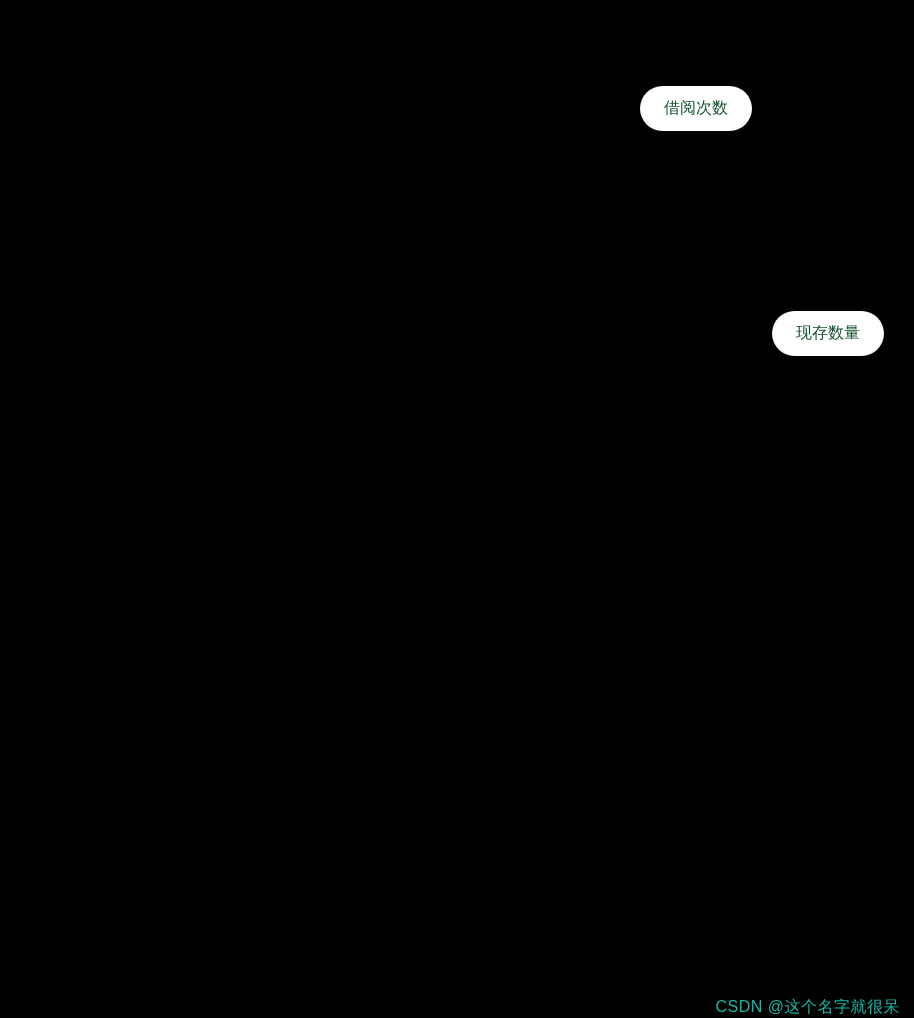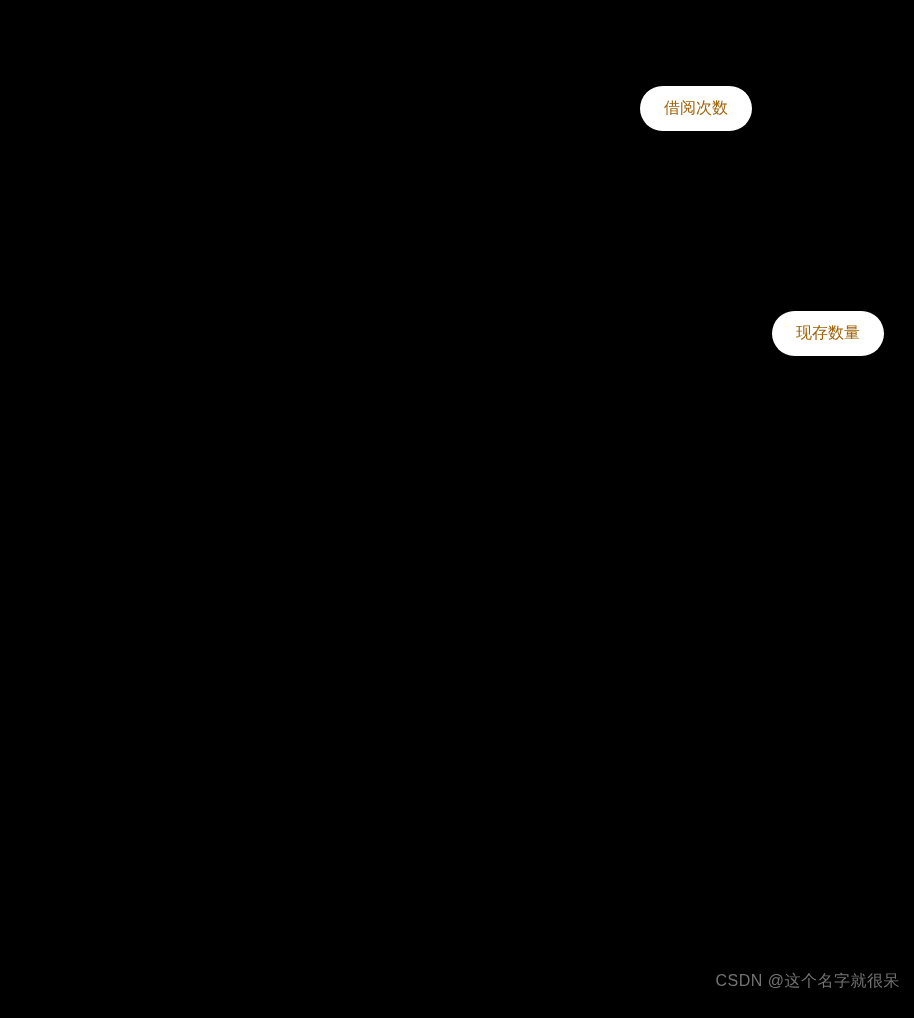--- a/index.html
+++ b/index.html
@@ -7,34 +7,34 @@
       width: 914px;
       height: 1018px;
       background: #000000;
       position: relative;
       font-family: "Microsoft YaHei", "SimSun", sans-serif;
       overflow: hidden;
     }
     .pill {
       position: absolute;
       background: #ffffff;
-      color: #a16207;
+      color: #14532d;
       font-size: 16px;
       padding: 12px 24px;
       border-radius: 24px;
       white-space: nowrap;
       display: flex;
       align-items: center;
       justify-content: center;
     }
     .watermark {
       position: absolute;
-      bottom: 26px;
+      bottom: 0;
       right: 14px;
-      color: #737373;
+      color: #14b8a6;
       font-size: 16px;
       letter-spacing: 0.5px;
     }
   </style>
 </head>
 <body>
 
 <div class="pill" style="left: 640px; top: 86px;">借阅次数</div>
 
 <div class="pill" style="left: 772px; top: 311px;">现存数量</div>

